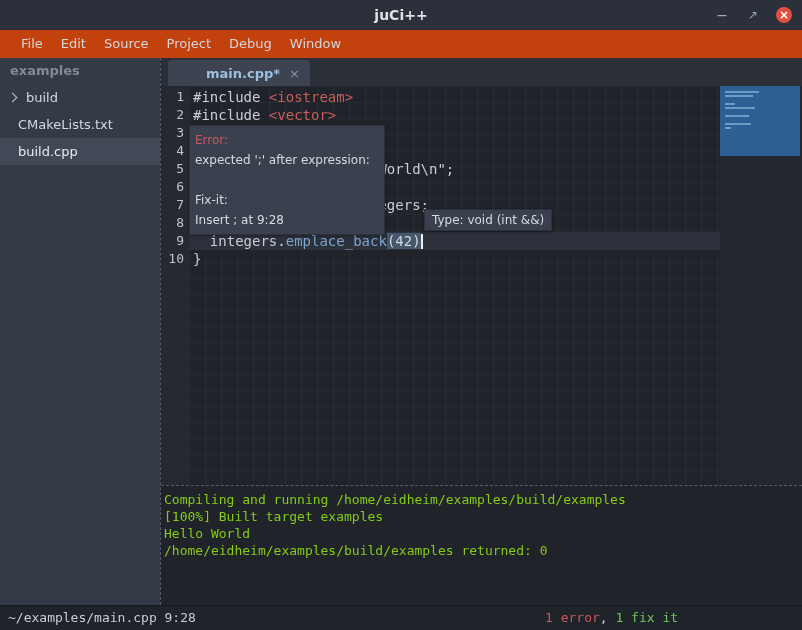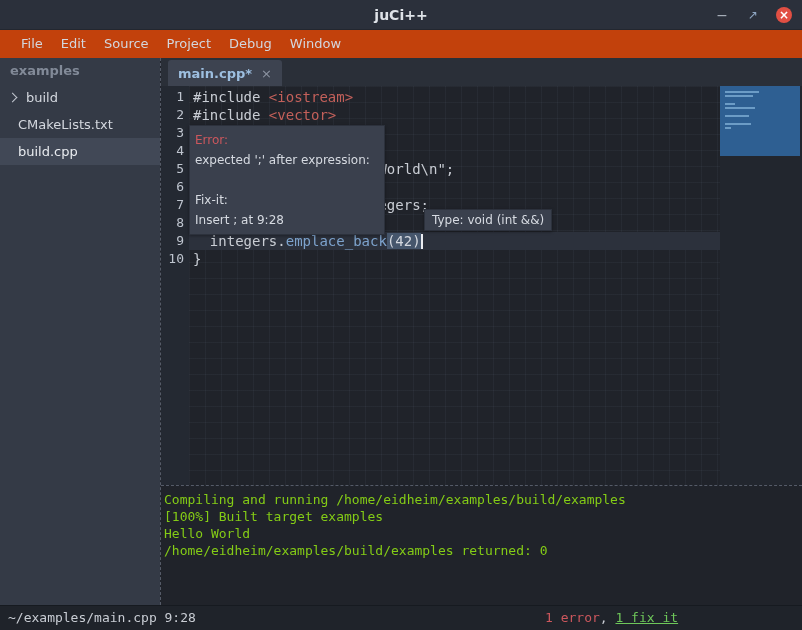--- a/index.html
+++ b/index.html
@@ -30,21 +30,21 @@
   .chev{position:absolute;left:9px;top:10px;width:6px;height:6px;
         border-top:1.5px solid #c3c8d1;border-right:1.5px solid #c3c8d1;transform:rotate(45deg);}
 
   
   .vsep{position:absolute;left:160px;top:58px;width:0;height:547px;border-left:1px dashed #555b68;z-index:4;}
 
   
   .tabbar{position:absolute;left:161px;top:58px;width:641px;height:28px;background:#2a2f38;
           display:flex;align-items:flex-end;padding-left:7px;box-sizing:border-box;}
   .tab{height:26px;display:flex;align-items:center;padding:0 10px;background:#3d4350;border-radius:3px 3px 0 0;}
-  .tab-label{font-size:13px;font-weight:600;color:var(--accent,#9dbfe0);}
+  .tab-label{font-size:13px;font-weight:600;color:var(--accent,#9dbfe0);margin-left:28px;}
   .tab-close{margin-left:9px;color:#8d94a2;font-size:13px;line-height:13px;}
 
   
   .editor{position:absolute;left:161px;top:86px;width:641px;height:399px;background:#20232a;}
   .gutter{position:absolute;left:0;top:0;width:28px;height:399px;background:#242932;padding-top:2px;box-sizing:border-box;}
   .ln{height:18px;line-height:18px;text-align:right;padding-right:5px;
       font-family:"DejaVu Sans Mono","Liberation Mono",monospace;font-size:13px;color:#bfc5cf;}
   .code{position:absolute;left:28px;top:0;width:531px;height:399px;padding-top:2px;box-sizing:border-box;
         background-image:
           repeating-linear-gradient(to right, rgba(125,140,165,0.07) 0, rgba(125,140,165,0.07) 1px, transparent 1px, transparent 16px),
@@ -76,21 +76,21 @@
   .term-line{height:17px;line-height:17px;white-space:pre;
              font-family:"DejaVu Sans Mono","Liberation Mono",monospace;font-size:13px;color:#84cc16;}
 
   
   .statusbar{position:absolute;left:0;top:605px;width:802px;height:25px;background:#1f232a;border-top:1px solid #161a20;
              box-sizing:border-box;font-family:"DejaVu Sans Mono","Liberation Mono",monospace;font-size:13px;}
   .status-left{position:absolute;left:8px;top:0;line-height:24px;color:#c9cdd4;}
   .status-right{position:absolute;left:545px;top:0;line-height:24px;}
   .status-right .err{color:var(--error,#cc575d);}
   .status-right .sep{color:#c9cdd4;}
-  .status-right .fix{color:var(--fixit,#6ec75a);text-decoration:underline;}
+  .status-right .fix{color:var(--fixit,#6ec75a);}
 </style>
 </head>
 <body>
 
 <div class="window">
 
   <div class="titlebar">
     <div class="title">juCi++</div>
     <div class="controls">
       <span class="wbtn">−</span>

